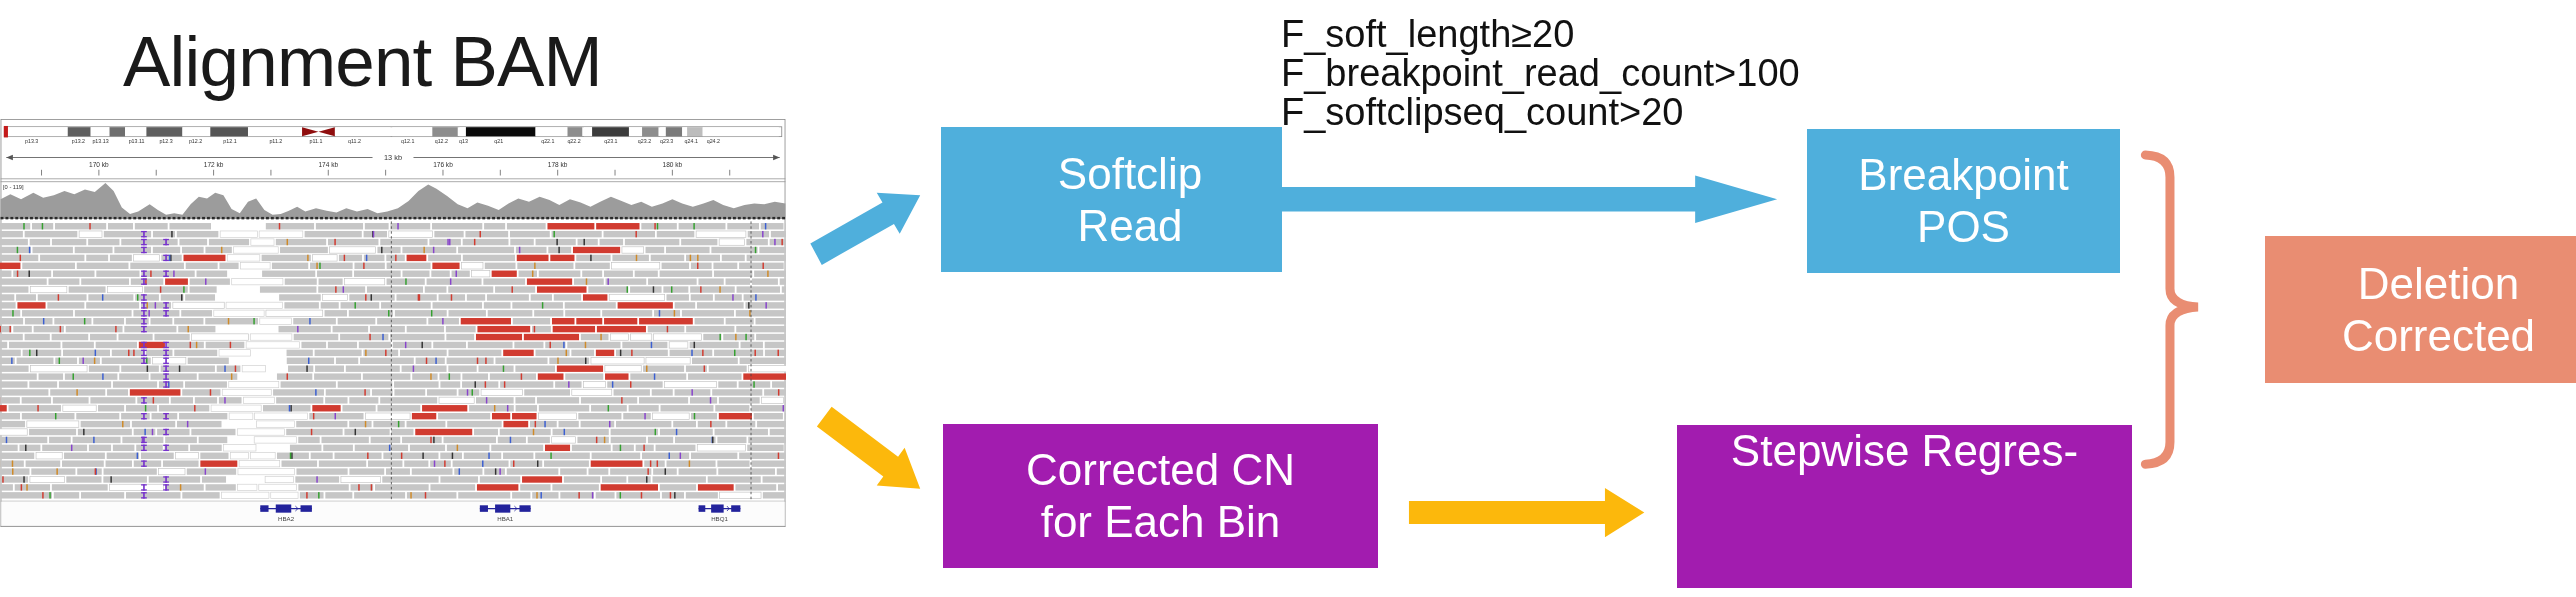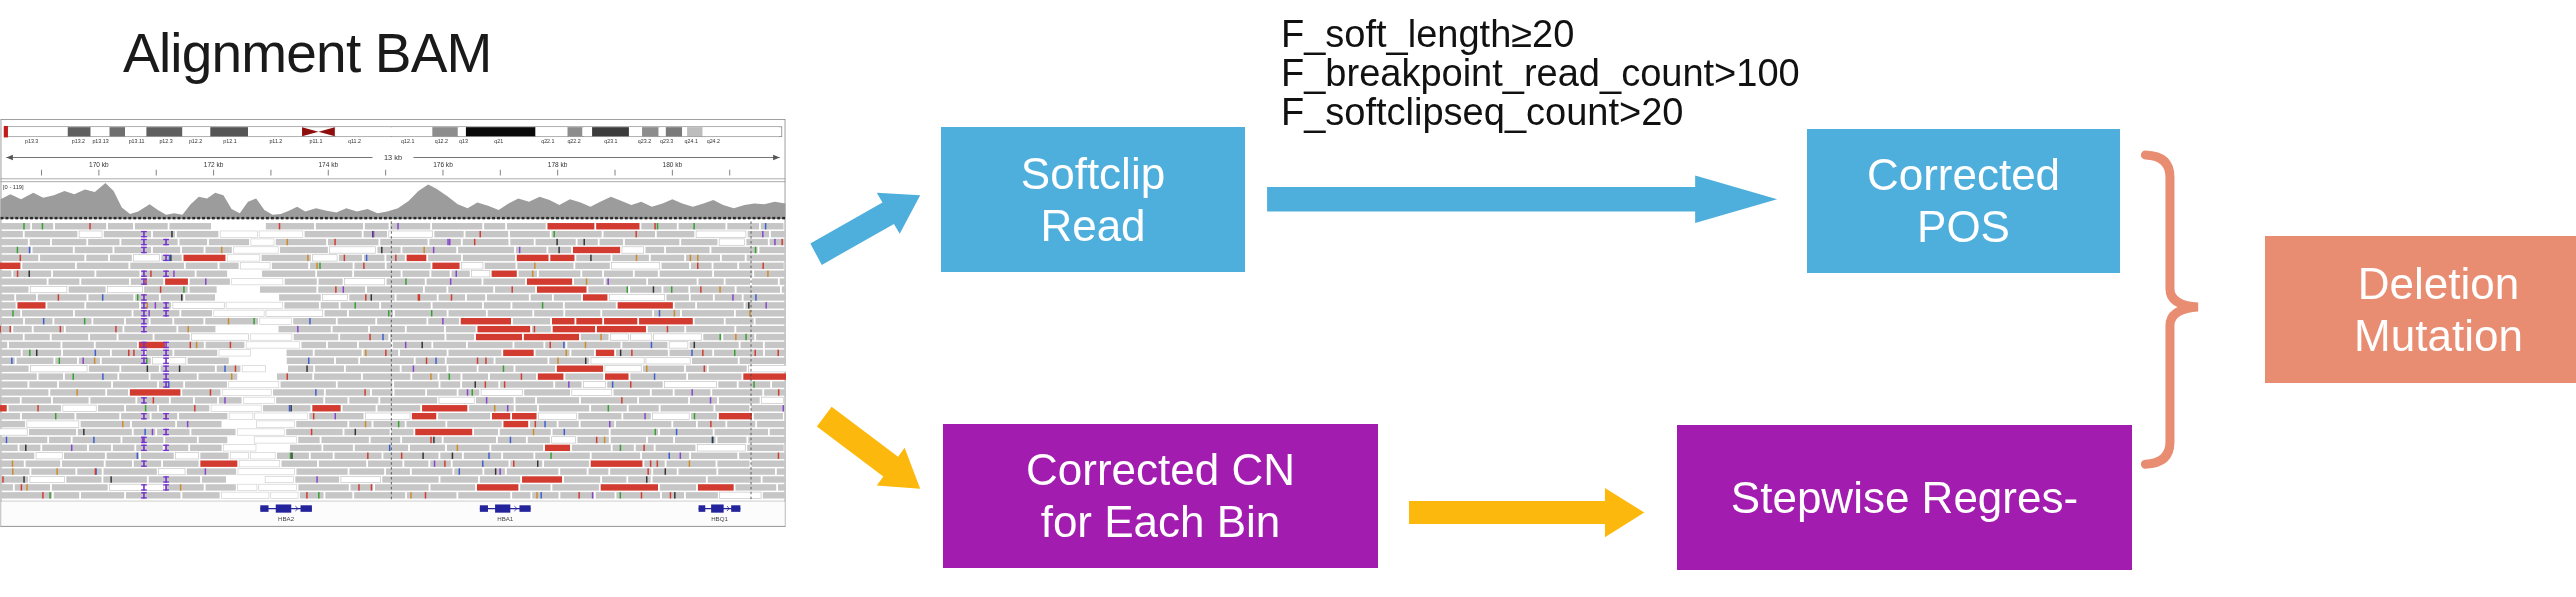--- a/index.html
+++ b/index.html
@@ -1,18 +1,18 @@
 <!DOCTYPE html>
 <html style="font-size:13px"><head>
 <meta charset="utf-8">
 <style>
   html,body{margin:0;padding:0;background:#fff;}
   .canvas{position:relative;width:2576px;height:597px;background:#fff;overflow:hidden;
           font-family:"Liberation Sans",sans-serif;}
-  .title{position:absolute;left:123px;top:21.3px;font-size:55px;color:#1a1a1a;
+  .title{position:absolute;left:123px;top:21.3px;font-size:71px;color:#1a1a1a;
          letter-spacing:-0.8px;white-space:nowrap;text-align:center;}
   .filters{position:absolute;left:1281px;top:14.8px;font-size:38px;line-height:39px;
            color:#111;white-space:nowrap;}
   .node{position:absolute;display:flex;flex-direction:column;justify-content:center;
         align-items:center;color:#fff;font-size:44px;line-height:52px;text-align:center;
         white-space:nowrap;}
   .blue{background:#4fafdc;}
   .yellow{background:#a21caf;}
   .salmon{background:#e98d72;margin-left:36px;}
   .overlay{position:absolute;left:0;top:0;}
@@ -1438,38 +1438,38 @@
       </svg></div>
 
   <svg class="overlay" width="2576" height="597" viewBox="0 0 3141 728">
     <polygon fill="#4fafdc" points="988,297 1076,247 1069,235 1122,238 1097,285 1090,273 1002,323"></polygon>
     <polygon fill="#fcb80c" points="1014,496 1095,557 1103,546 1122,596 1069,592 1077,581 996,520"></polygon>
     <polygon fill="#4fafdc" points="1545,228 2067,228 2067,214 2167,243 2067,272 2067,258 1545,258"></polygon>
     <polygon fill="#fcb80c" points="1718,611 1957,611 1957,595 2005,625 1957,655 1957,639 1718,639"></polygon>
     <path d="M 2616 189 Q 2646 190 2646 216 L 2646 352 Q 2646 372 2680 374.5 Q 2646 377 2646 397 L 2646 539 Q 2646 565 2616 566" fill="none" stroke="#e98d72" stroke-width="11" stroke-linecap="round"></path>
   </svg>
 
-  <div class="node blue" style="left:941px;top:127px;width:304px;height:145px;">
+  <div class="node blue" style="left:941px;top:127px;width:304px;height:145px;padding-left:37px;">
     <div>Softclip</div>
     <div>Read</div>
   </div>
 
   <div class="node blue" style="left:1807px;top:129px;width:313px;height:144px;">
-    <div>Corrected</div>
+    <div>Breakpoint</div>
     <div>POS</div>
   </div>
 
   <div class="node yellow" style="left:943px;top:424px;width:435px;height:144px;">
     <div>Corrected CN</div>
     <div>for Each Bin</div>
   </div>
 
-  <div class="node yellow" style="left:1677px;top:425px;width:455px;height:145px;">
+  <div class="node yellow" style="left:1677px;top:425px;width:455px;height:163px;justify-content:space-between;">
     <div>Stepwise Regres-</div>
   </div>
 
   <div class="node salmon" style="left:2229px;top:236px;width:347px;height:147px;">
     <div>Deletion</div>
-    <div>Mutation</div>
+    <div>Corrected</div>
   </div>
 
 </div>
 
 
 </body></html>

